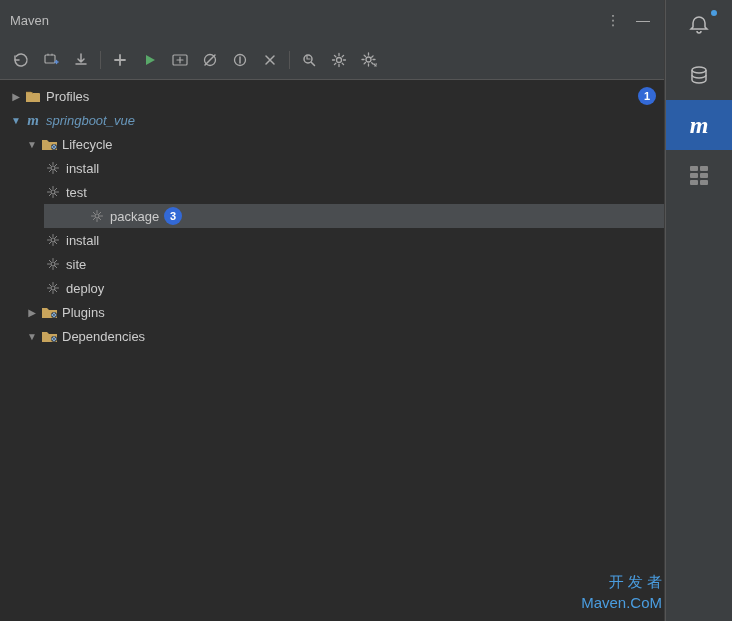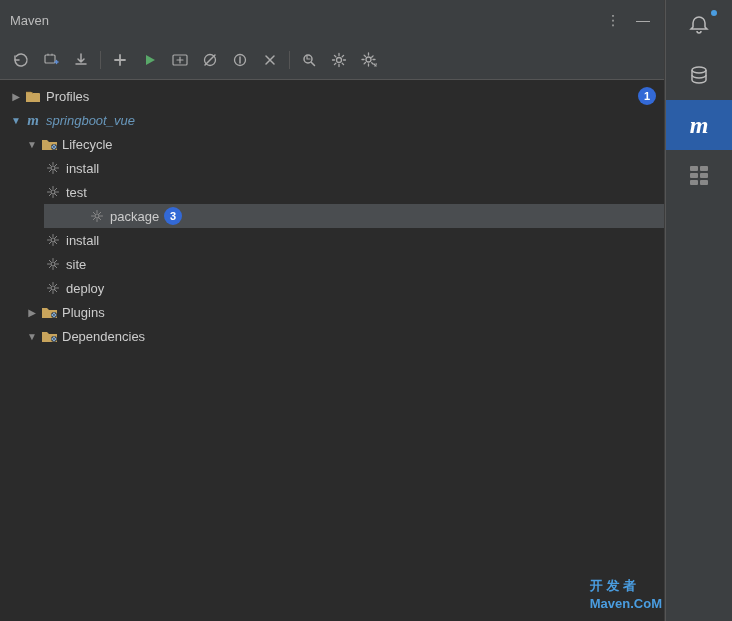--- a/index.html
+++ b/index.html
@@ -156,22 +156,23 @@
     }
     
     .gear-icon { color: #888; font-size: 12px; }
 
     
     .watermark {
       position: absolute;
       bottom: 8px;
       right: 70px;
       color: #4a9de0;
-      font-size: 13px;
-      font-weight: bold;
+      font-size: 15px;
+      font-weight: normal;
+      text-align: right;
       pointer-events: none;
       line-height: 1.4;
     }
 
     
     .right-sidebar {
       width: 67px;
       height: 621px;
       background: #3c3f41;
       display: flex;

